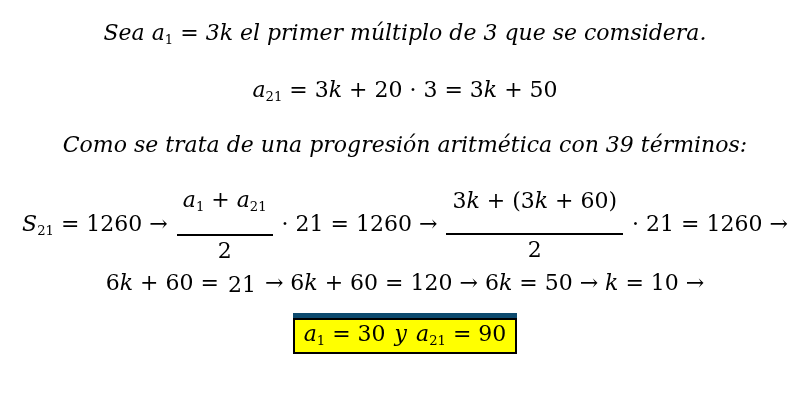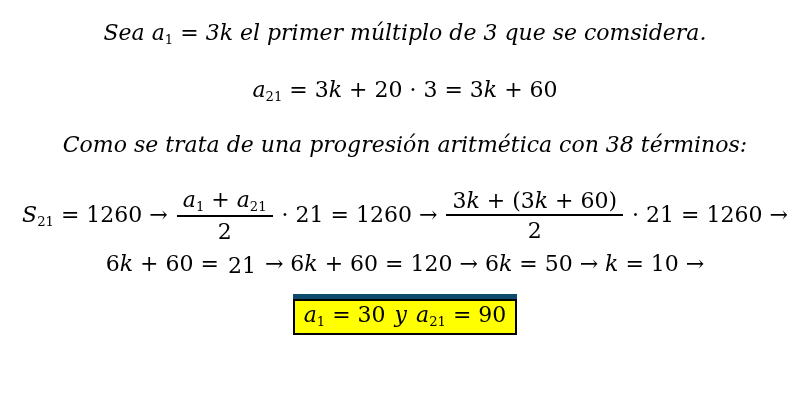--- a/index.html
+++ b/index.html
@@ -23,41 +23,41 @@
   .v    { font-style:italic; }
   .sb   { font-size:0.6em; font-style:normal; vertical-align:-0.3em; }
   .l2 { margin-top:26px; }
   .l3 { margin-top:24px; }
   .l4 { margin-top:28px; }
   .l5 { margin-top:4px; }
   .frac {
     display:inline-block; vertical-align:middle;
     text-align:center; line-height:1.15; margin:0 2px;
   }
-  .frac .num { display:block; border-bottom:2px solid #000000; padding:0 6px 1px; }
+  .frac .num { display:block; border-bottom:2px solid #000000; padding:0 6px 20px; }
   .frac .den { display:block; padding-top:2px; }
   .result-row { margin-top:16px; }
   .hl  { display:inline-block; background:#0c4a6e; padding-top:5px; }
   .box {
     display:inline-block; background:#ffff00;
     border:2px solid #000000; padding:1px 9px 4px;
     font-style:normal; white-space:nowrap;
   }
   .conj { margin:0 9px; }
 </style>
 </head>
 <body>
 
 <div class="doc">
 
   <p class="line it"><span>Sea  a</span><span class="sb">1</span><span> = 3k  el primer múltiplo de 3 que se comsidera.</span></p>
 
-  <p class="line math l2"><span class="v">a</span><span class="sb">21</span><span> = 3</span><span class="v">k</span><span> + 20 · 3 = 3</span><span class="v">k</span><span> + 60</span></p>
+  <p class="line math l2"><span class="v">a</span><span class="sb">21</span><span> = 3</span><span class="v">k</span><span> + 20 · 3 = 3</span><span class="v">k</span><span> + 50</span></p>
 
-  <p class="line it l3"><span>Como se trata de una progresión aritmética con 38 términos:</span></p>
+  <p class="line it l3"><span>Como se trata de una progresión aritmética con 39 términos:</span></p>
 
   <p class="line math l4"><span class="v">S</span><span class="sb">21</span><span> = 1260 → </span><span class="frac"><span class="num"><span class="v">a</span><span class="sb">1</span><span> + </span><span class="v">a</span><span class="sb">21</span></span><span class="den">2</span></span><span> · 21 = 1260 → </span><span class="frac"><span class="num"><span>3</span><span class="v">k</span><span> + (3</span><span class="v">k</span><span> + 60)</span></span><span class="den">2</span></span><span> · 21 = 1260 →</span></p>
 
   <p class="line math l5"><span>6</span><span class="v">k</span><span> + 60 = </span><span class="frac"><span class="den">21</span></span><span> → 6</span><span class="v">k</span><span> + 60 = 120 → 6</span><span class="v">k</span><span> = 50 → </span><span class="v">k</span><span> = 10 →</span></p>
 
   <div class="result-row">
     <span class="hl"><span class="box"><span class="v">a</span><span class="sb">1</span><span> = 30</span><span class="v conj">y</span><span class="v">a</span><span class="sb">21</span><span> = 90</span></span></span>
   </div>
 
 </div>

